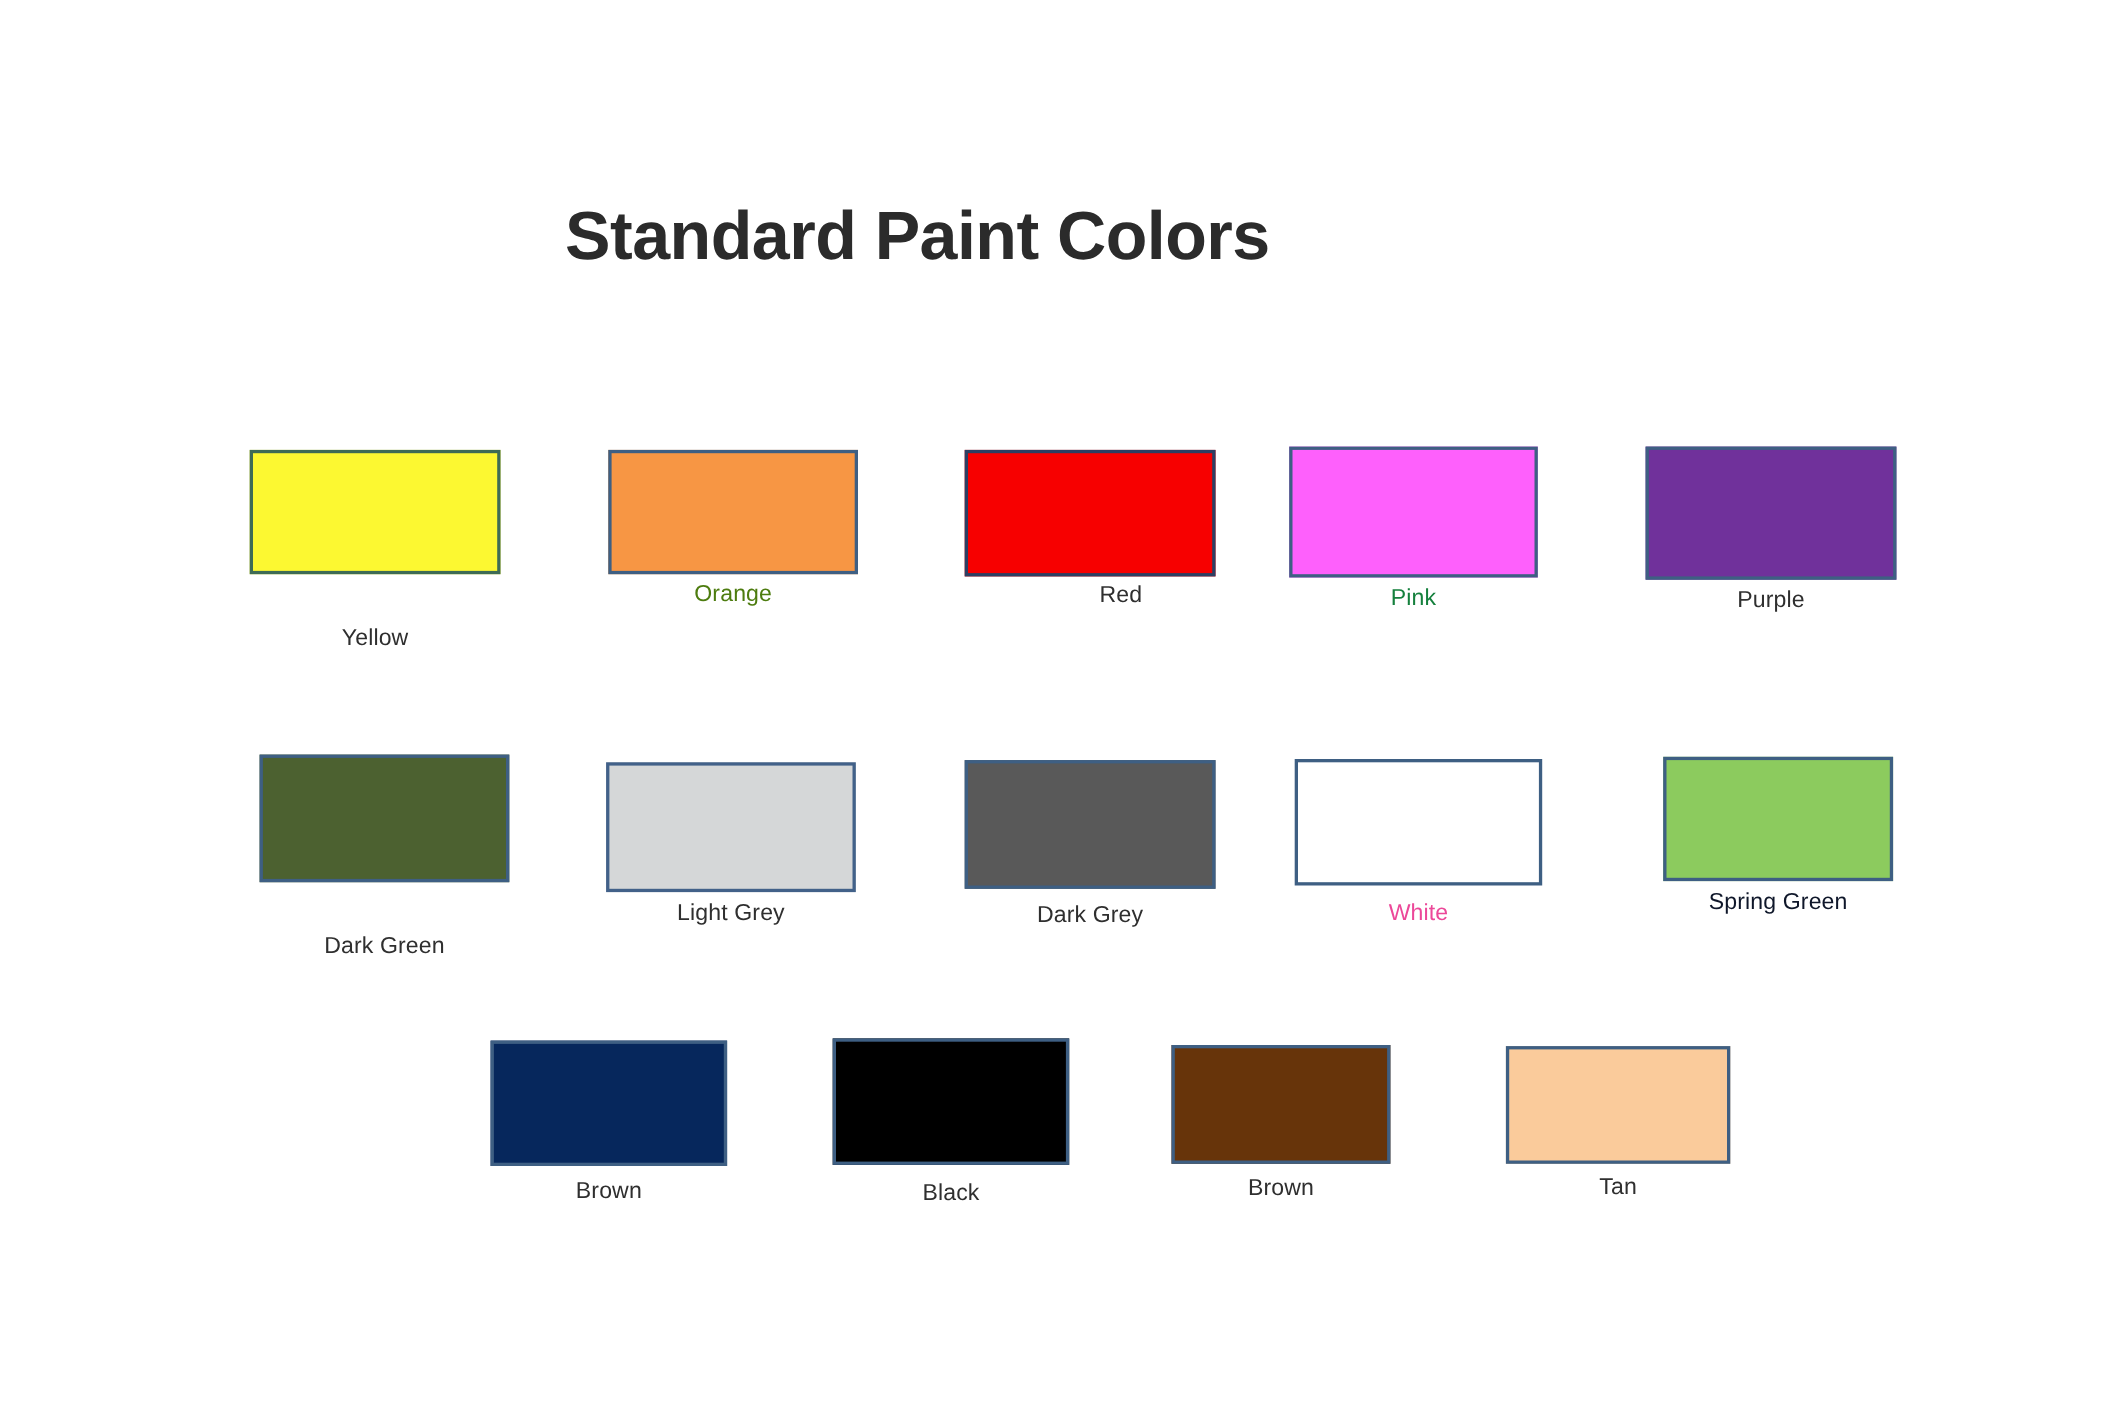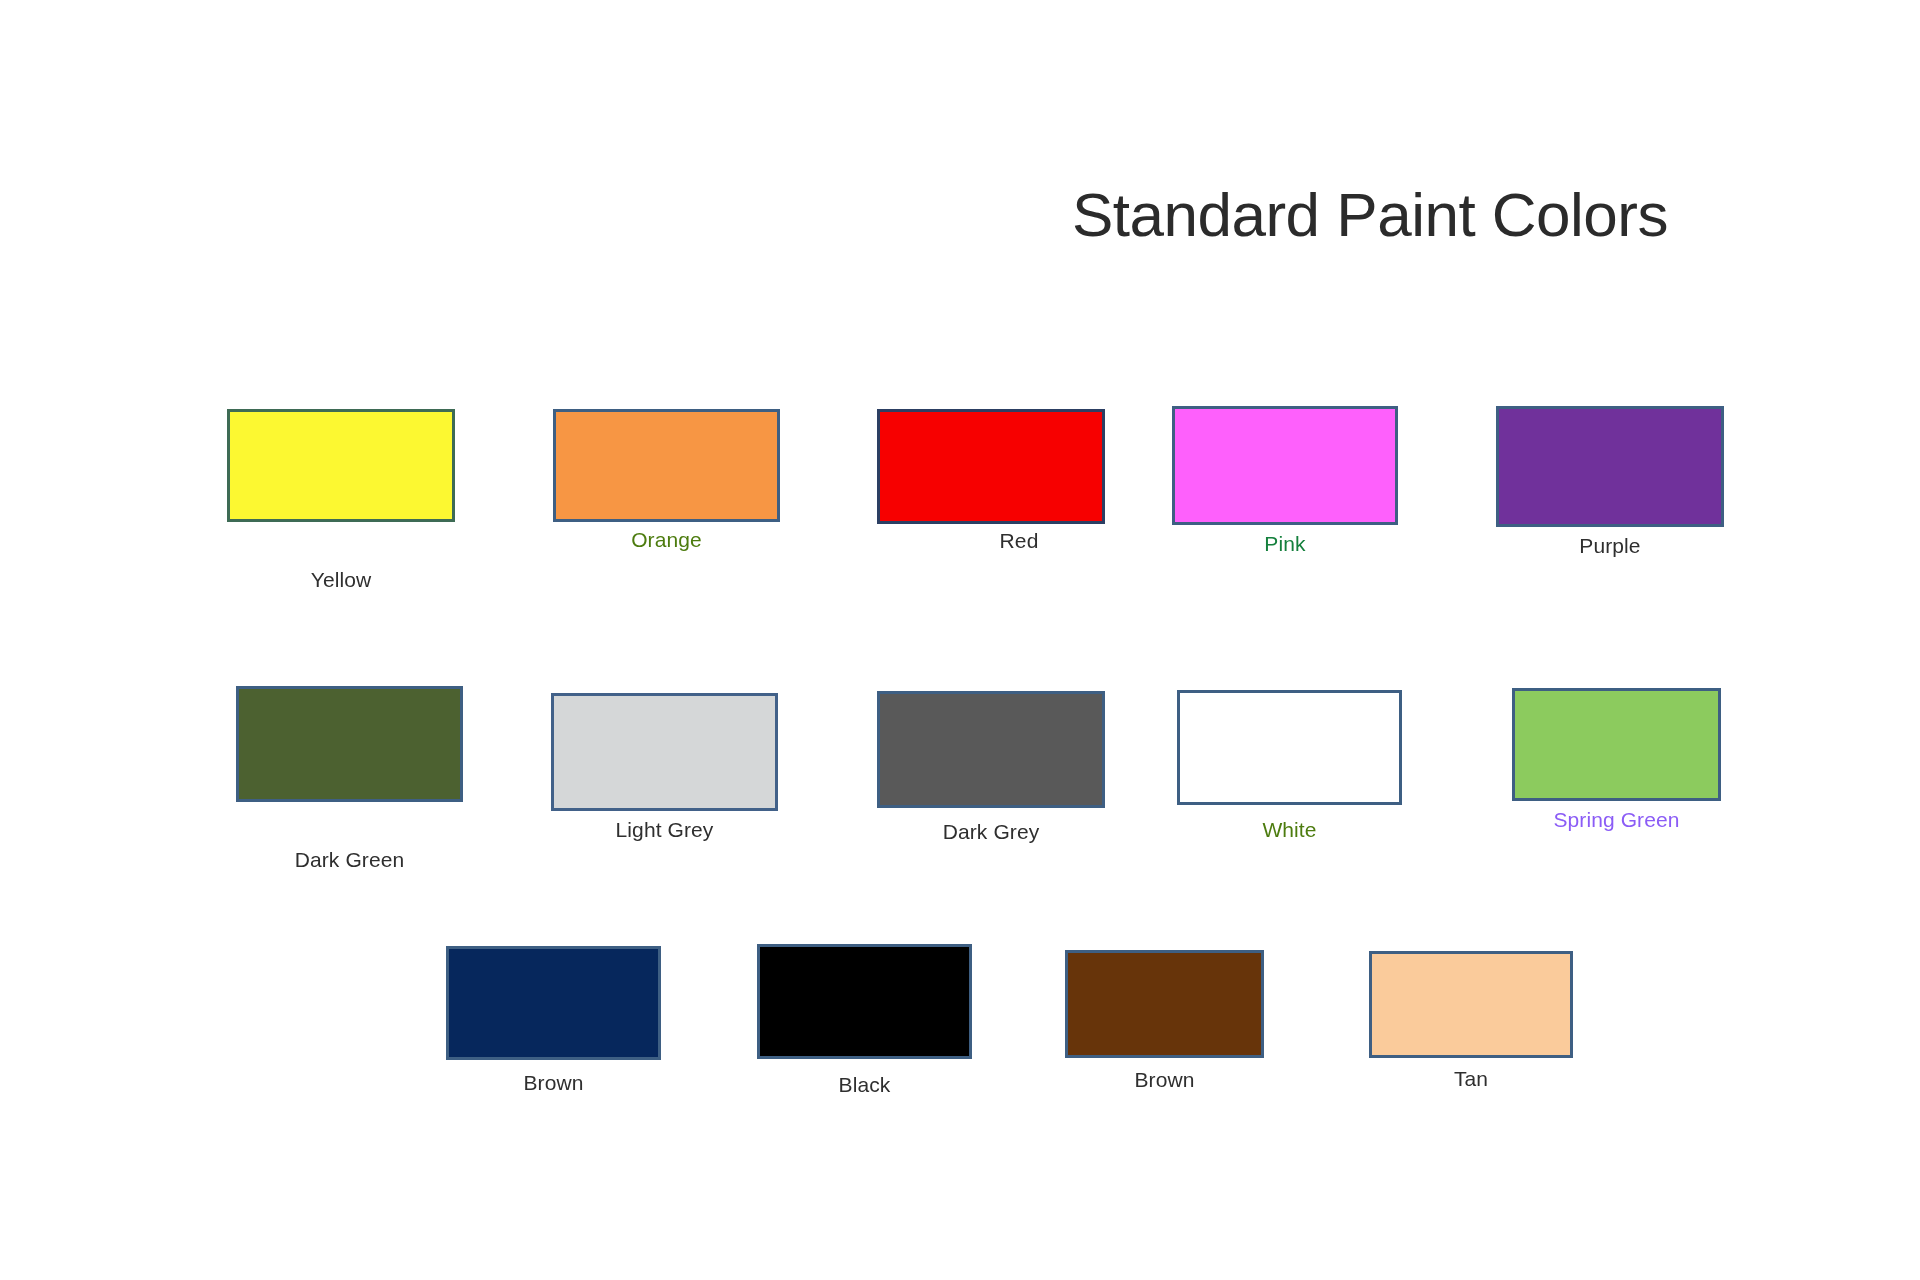--- a/index.html
+++ b/index.html
@@ -22,24 +22,24 @@
     height: 1280px;
     background: #ffffff;
   }
 
   
   .title {
     position: absolute;
     left: 0;
     top: 182px;
     width: 1668px;
-    text-align: right;
+    text-align: center;
     font-family: "Liberation Sans", sans-serif;
     font-size: 62px;
-    font-weight: normal;
+    font-weight: bold;
     letter-spacing: -0.5px;
     color: #2b2b2b;
     line-height: 1.05;
     white-space: nowrap;
   }
 
   
   .swatch-card {
     position: absolute;
   }
@@ -102,25 +102,25 @@
         <div class="swatch-chip" style="background: rgb(213, 215, 216); border-color: rgb(66, 97, 137);"></div>
       </div>
       <div class="swatch-label" style="left: 664.5px; top: 818px; color: rgb(47, 47, 47);">Light Grey</div>
       <div class="swatch-card" style="left: 877px; top: 691px; width: 228px; height: 117px;">
         <div class="swatch-chip" style="background: rgb(89, 89, 89); border-color: rgb(62, 95, 131);"></div>
       </div>
       <div class="swatch-label" style="left: 991px; top: 820px; color: rgb(47, 47, 47);">Dark Grey</div>
       <div class="swatch-card" style="left: 1177px; top: 690px; width: 225px; height: 115px;">
         <div class="swatch-chip" style="background: rgb(255, 255, 255); border-color: rgb(62, 95, 131);"></div>
       </div>
-      <div class="swatch-label" style="left: 1289.5px; top: 818px; color: #4d7c0f;">White</div>
+      <div class="swatch-label" style="left: 1289.5px; top: 818px; color: #ec4899;">White</div>
       <div class="swatch-card" style="left: 1512px; top: 688px; width: 209px; height: 113px;">
         <div class="swatch-chip" style="background: rgb(140, 203, 94); border-color: rgb(62, 95, 131);"></div>
       </div>
-      <div class="swatch-label" style="left: 1616.5px; top: 808px; color: #8b5cf6;">Spring Green</div>
+      <div class="swatch-label" style="left: 1616.5px; top: 808px; color: #0f172a;">Spring Green</div>
       <div class="swatch-card" style="left: 446px; top: 946px; width: 215px; height: 114px;">
         <div class="swatch-chip" style="background: rgb(6, 39, 92); border-color: rgb(62, 95, 131);"></div>
       </div>
       <div class="swatch-label" style="left: 553.5px; top: 1071px; color: rgb(47, 47, 47);">Brown</div>
       <div class="swatch-card" style="left: 757px; top: 944px; width: 215px; height: 115px;">
         <div class="swatch-chip" style="background: rgb(0, 0, 0); border-color: rgb(62, 95, 131);"></div>
       </div>
       <div class="swatch-label" style="left: 864.5px; top: 1073px; color: rgb(47, 47, 47);">Black</div>
       <div class="swatch-card" style="left: 1065px; top: 950px; width: 199px; height: 108px;">
         <div class="swatch-chip" style="background: rgb(103, 52, 10); border-color: rgb(62, 95, 131);"></div>

